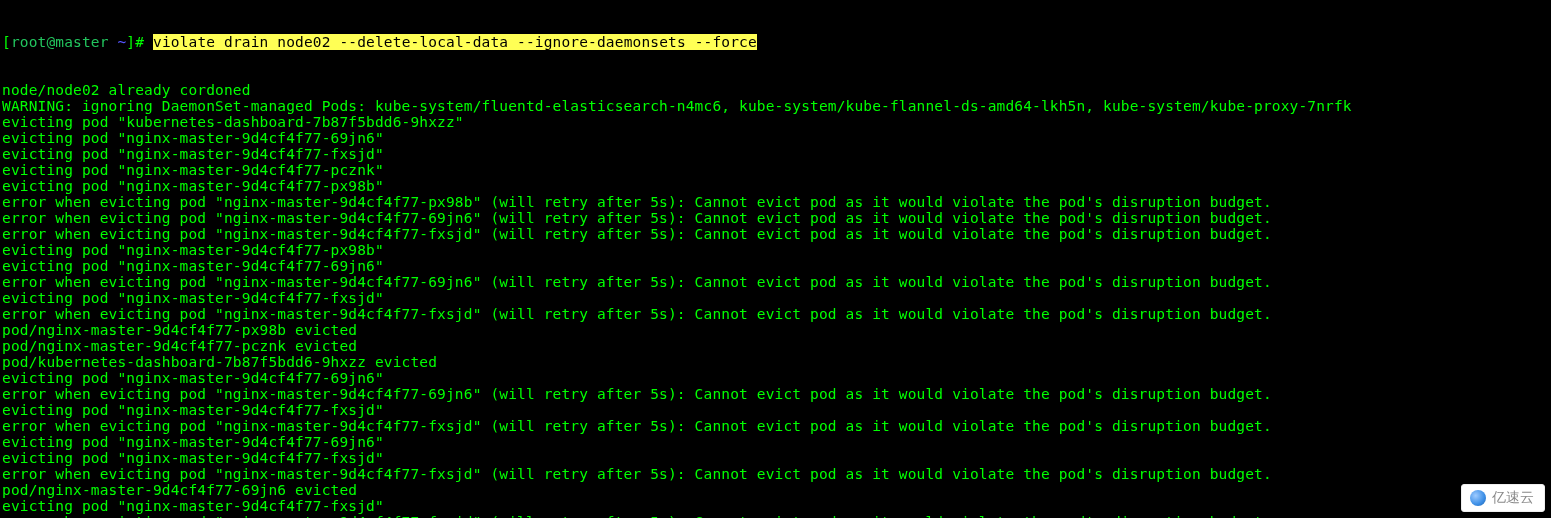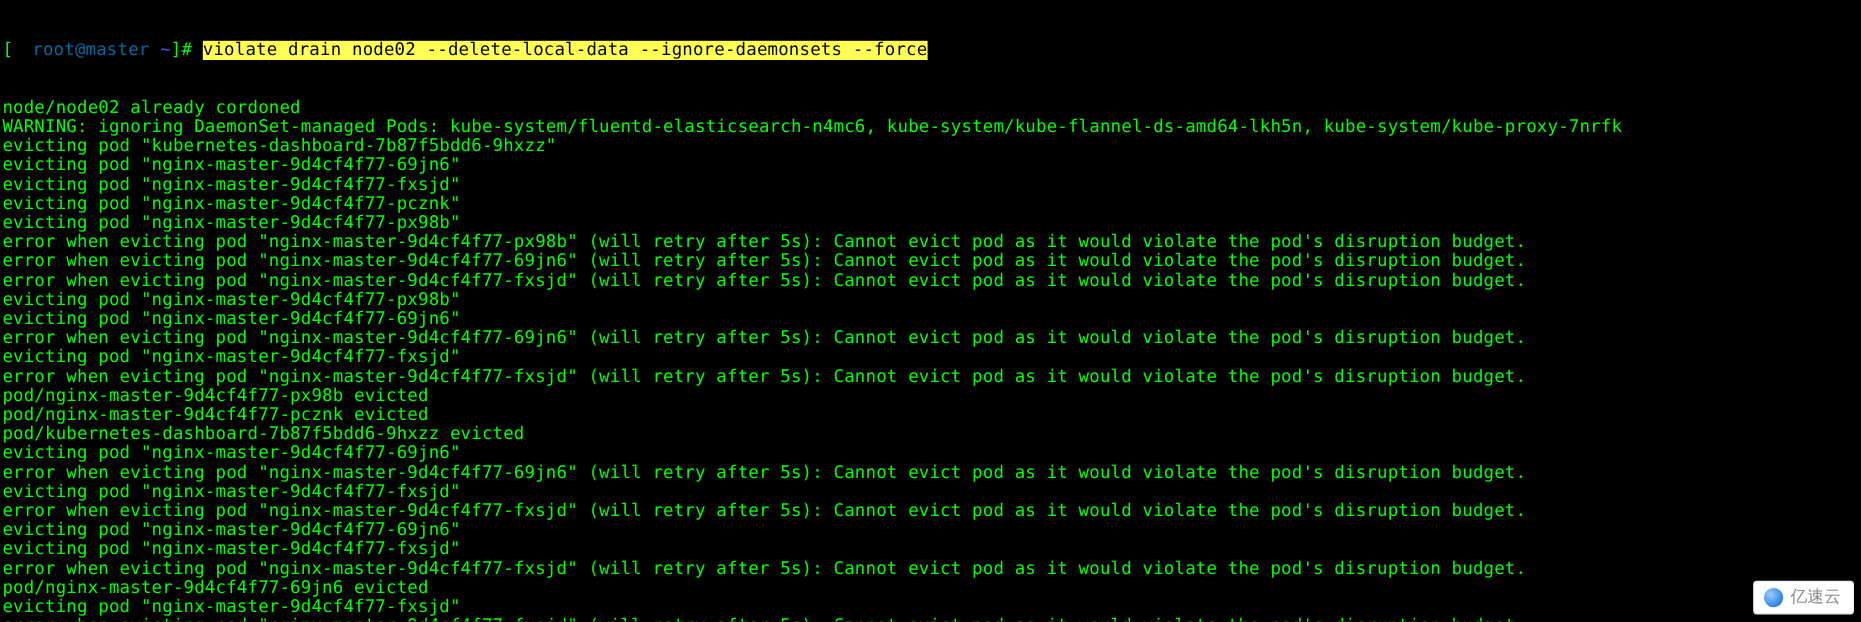--- a/index.html
+++ b/index.html
@@ -6,21 +6,21 @@
   .term{
     font-family:"DejaVu Sans Mono","Liberation Mono",Consolas,monospace;
     font-size:14.5px;
     line-height:16px;
     color:#00ff00;
     white-space:pre;
     padding:2px 2px 0 2px;
     letter-spacing:0.15px;
   }
   .line{display:block;}
-  .prompt.user{color:#0369a1;margin-left:16px;}
+  .prompt.user{color:#22c55e;}
   .prompt.tilde{color:#5555ff;}
   .cmd-hl{background:#ffff55;color:#000;}
   .watermark{
     position:absolute;
     right:6px;
     bottom:6px;
     background:#ffffff;
     color:#888;
     font-family:Arial,sans-serif;
     font-size:14px;

